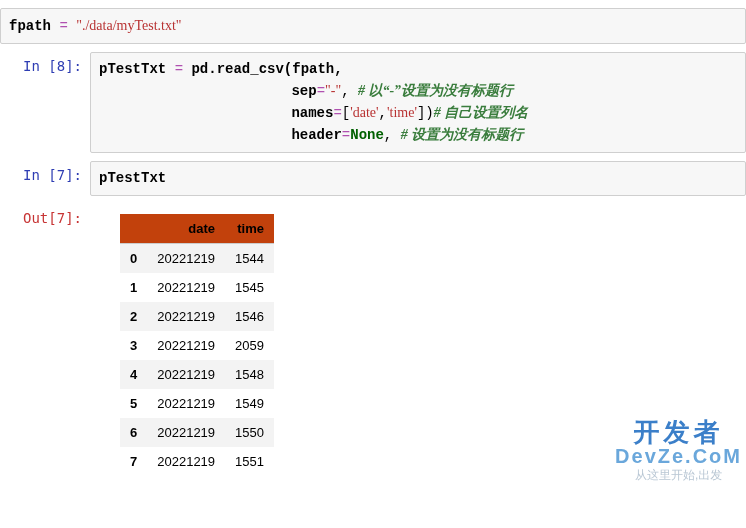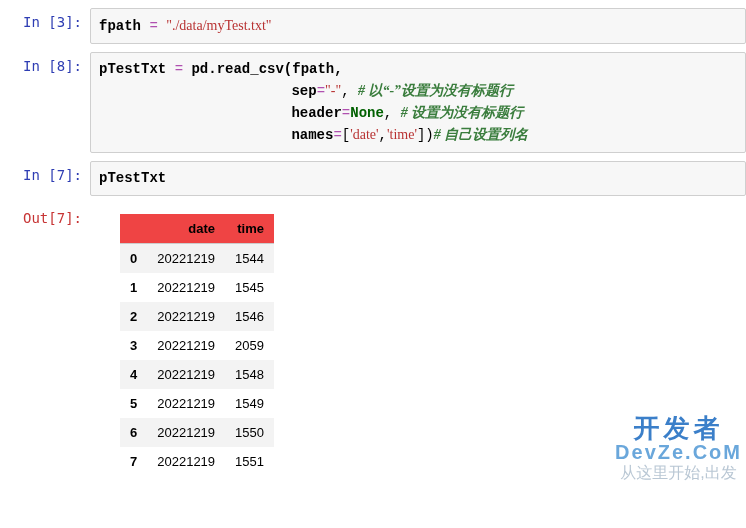--- a/index.html
+++ b/index.html
@@ -51,21 +51,21 @@
     font-family: Arial, sans-serif;
     font-size: 13px;
   }
   table.df th, table.df td {
     padding: 7px 10px;
     text-align: right;
   }
   table.df thead th {
     font-weight: bold;
     border-bottom: 1px solid #ccc;
-    background: #ef4444;
+    background: #c2410c;
   }
   table.df tbody th {
     font-weight: bold;
     background: #fff;
   }
   table.df tbody tr:nth-child(even) th,
   table.df tbody tr:nth-child(even) td {
     background: #f3f3f3;
   }
   table.df tbody tr:nth-child(odd) th,
@@ -94,28 +94,27 @@
     position: absolute;
     right: 4px;
     bottom: 2px;
     font-family: "Microsoft YaHei", sans-serif;
     text-align: center;
     line-height: 1.05;
     pointer-events: none;
   }
   .watermark .line1 { color: #3b7fc9; font-size: 26px; font-weight: bold; letter-spacing: 4px; }
   .watermark .line2 { color: #6aa7db; font-size: 20px; font-weight: bold; letter-spacing: 2px; }
-  .watermark .line3 { color: #b9c7d4; font-size: 16px; margin-top:2px;}
+  .watermark .line3 { color: #b9c7d4; font-size: 12px; margin-top:2px;}
   .indent { display:inline-block; width: 184px; }
 </style>
 </head>
 <body>
 
 <div class="cell">
-  <div class="prompt in">In [3]:</div>
   <div class="code-area">
     <span class="tok-var">fpath</span>
     <span> </span>
     <span class="tok-op">=</span>
     <span> </span>
     <span class="tok-str">"./data/myTest.txt"</span>
   </div>
 </div>
 
 <div class="cell">
@@ -128,26 +127,26 @@
       <span> </span>
       <span class="tok-var">pd.read_csv(fpath,</span>
     </div>
     <div>
       <span class="indent"></span>
       <span class="tok-var">sep</span><span class="tok-op">=</span><span class="tok-str">"-"</span><span>,</span>
       <span class="tok-comment"># 以“-”设置为没有标题行</span>
     </div>
     <div>
       <span class="indent"></span>
+      <span class="tok-var">names</span><span class="tok-op">=</span><span>[</span><span class="tok-str">'date'</span><span>,</span><span class="tok-str">'time'</span><span>])</span><span class="tok-comment"># 自己设置列名</span>
+    </div>
+    <div>
+      <span class="indent"></span>
       <span class="tok-var">header</span><span class="tok-op">=</span><span class="tok-kw">None</span><span>,</span>
       <span class="tok-comment"># 设置为没有标题行</span>
-    </div>
-    <div>
-      <span class="indent"></span>
-      <span class="tok-var">names</span><span class="tok-op">=</span><span>[</span><span class="tok-str">'date'</span><span>,</span><span class="tok-str">'time'</span><span>])</span><span class="tok-comment"># 自己设置列名</span>
     </div>
   </div>
 </div>
 
 <div class="cell">
   <div class="prompt in">In [7]:</div>
   <div class="code-area">
     <span class="tok-var">pTestTxt</span>
   </div>
 </div>

